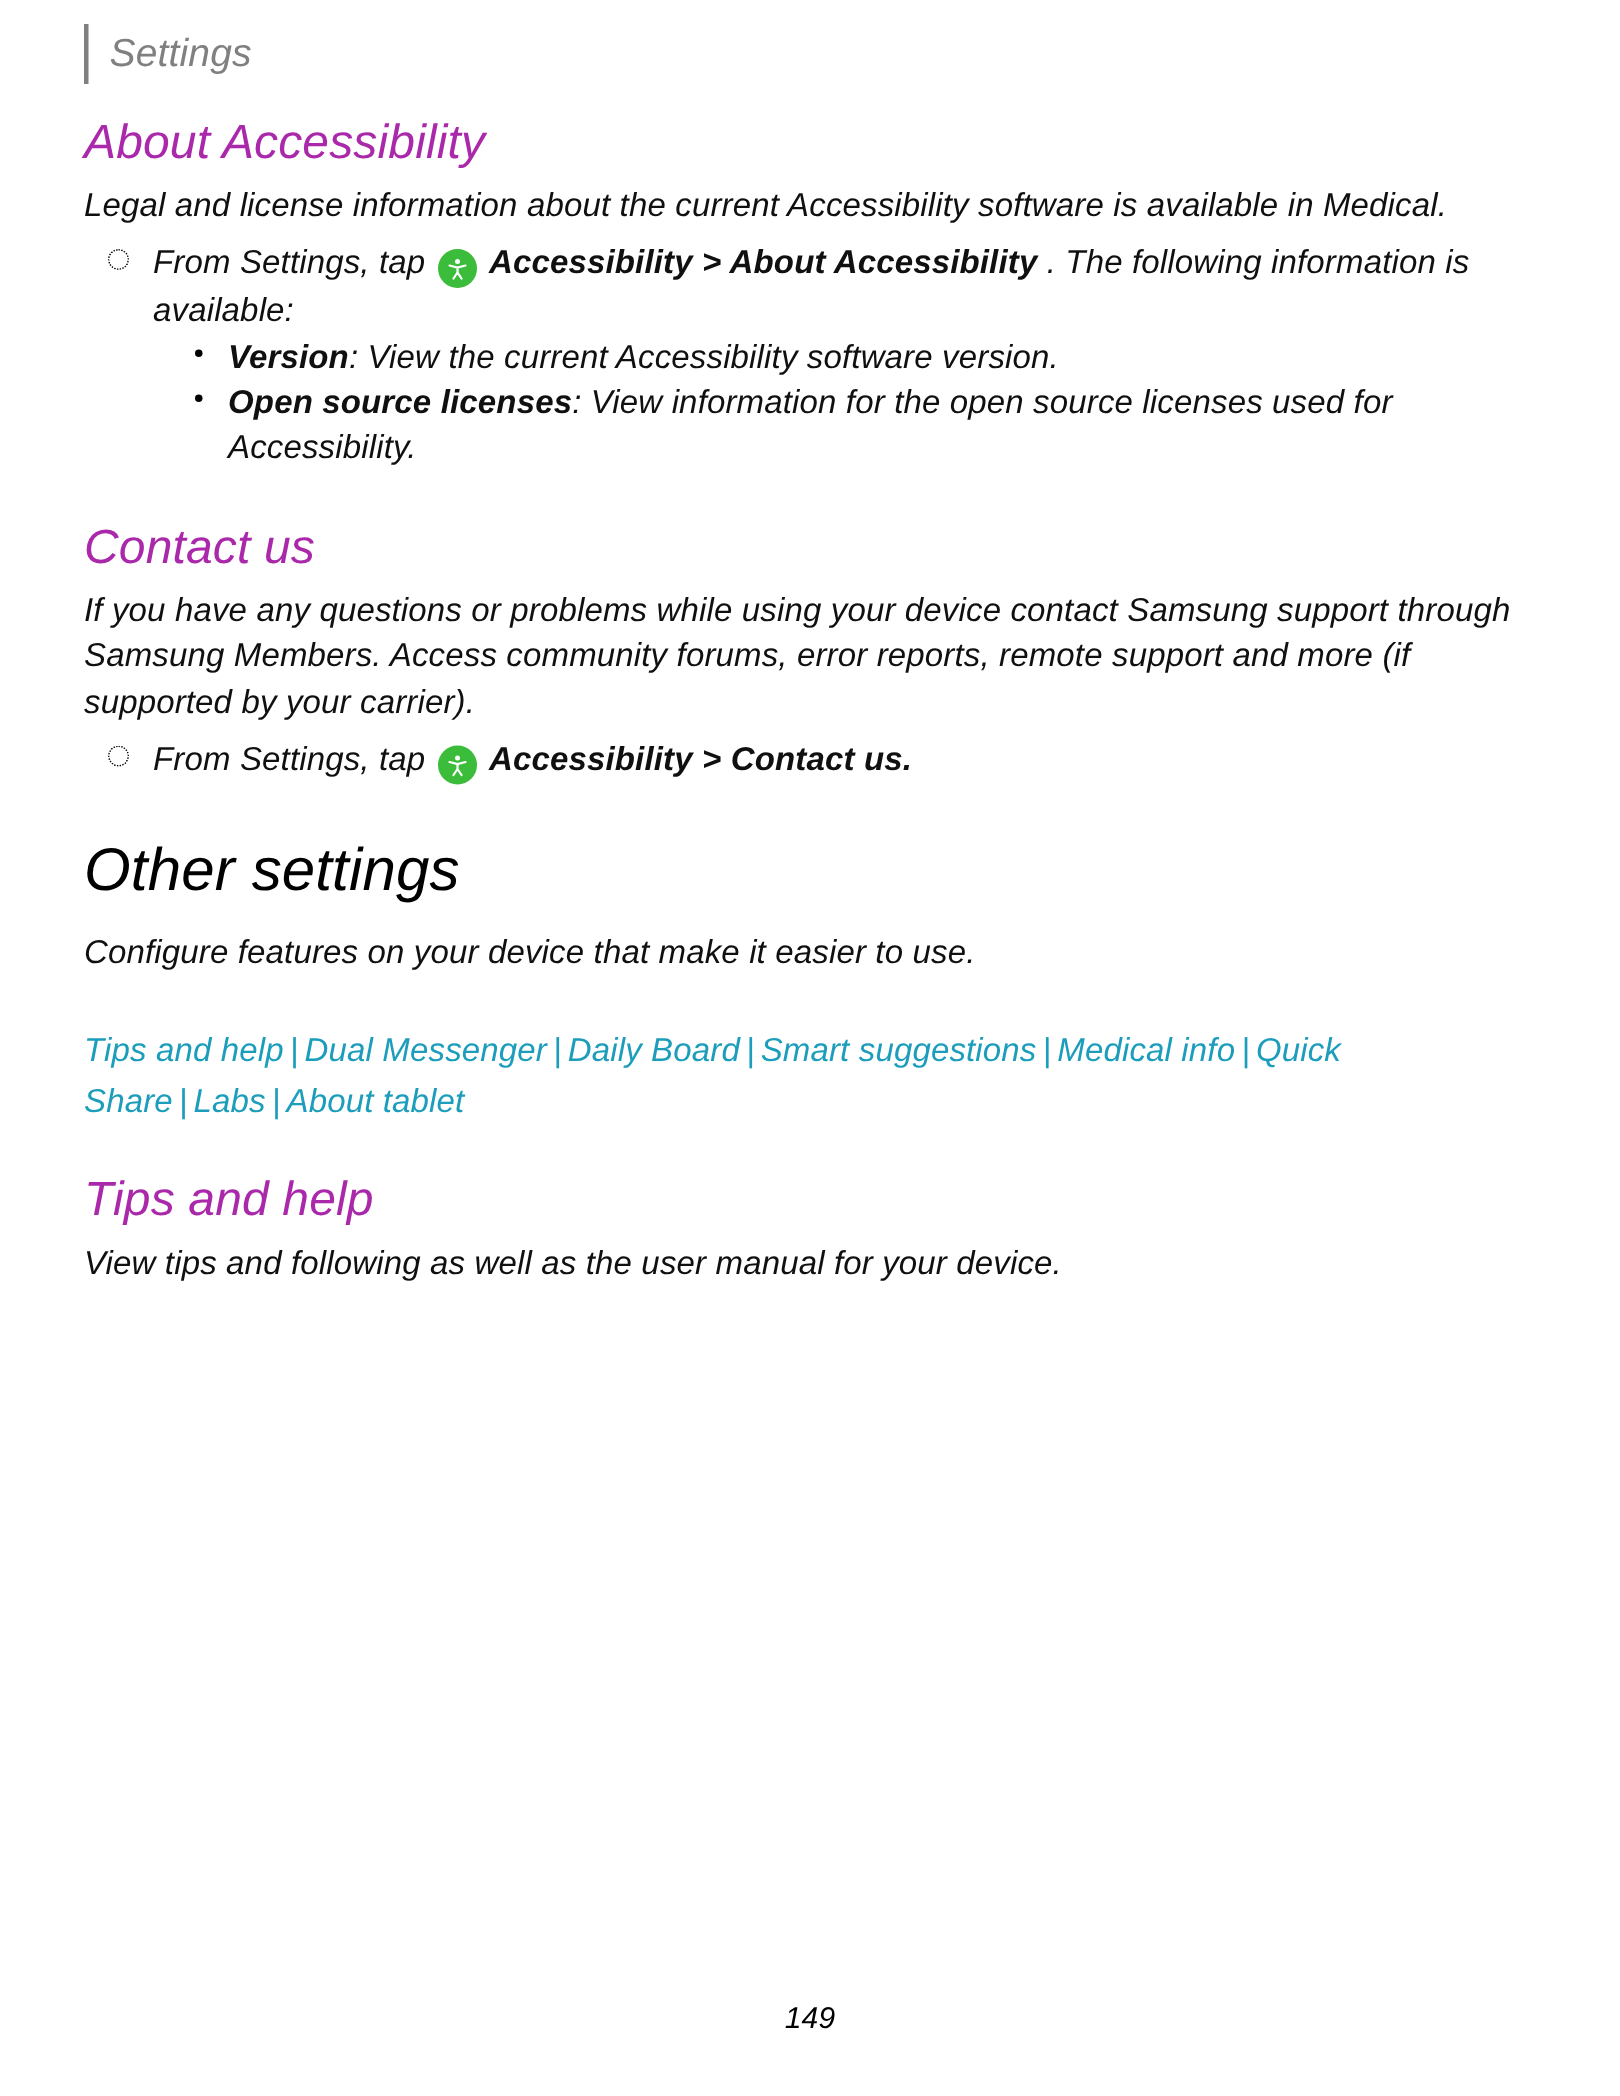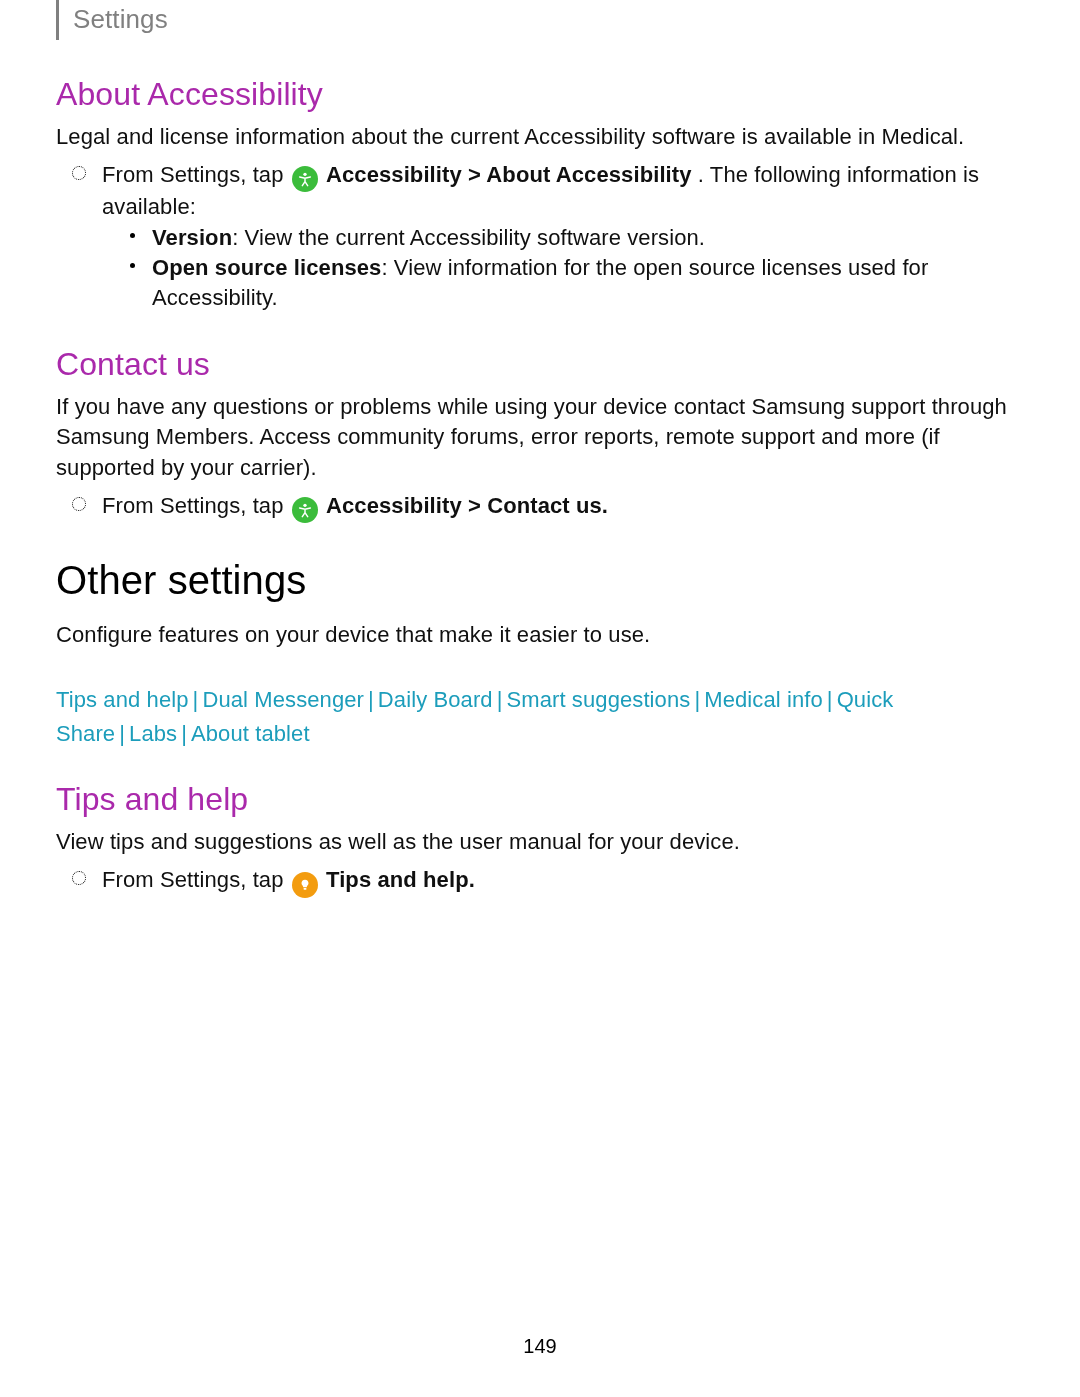--- a/index.html
+++ b/index.html
@@ -10,40 +10,41 @@
     font-family: "Segoe UI", "Helvetica Neue", Arial, sans-serif;
     font-size: 22px;
     color: #101010;
     line-height: 1.38;
     letter-spacing: 0.1px;
   }
   .page {
     box-sizing: border-box;
     width: 1080px;
     min-height: 1397px;
-    padding: 0 56px 0 56px;
+    padding: 16px 56px 0 56px;
     position: relative;
+    font-style: italic;
   }
   .header-bar {
     border-left: 3px solid #808080;
     padding-left: 14px;
     margin-top: 0;
     padding-top: 2px;
     padding-bottom: 2px;
   }
   .header-title {
     color: #808080;
     font-size: 26px;
     font-weight: 400;
   }
   h2.purple {
     color: #aa29ab;
     font-weight: 500;
     font-size: 32px;
-    margin: 32px 0 6px 0;
+    margin: 16px 0 6px 0;
   }
   h1.section {
     color: #000;
     font-size: 40px;
     font-weight: 400;
     margin: 30px 0 12px 0;
   }
   p.body {
     margin: 0 0 8px 0;
   }
@@ -164,29 +165,17 @@
   </div>
 
   <h1 class="section">Other settings</h1>
   <p class="body">Configure features on your device that make it easier to use.</p>
 
   <div class="links-row">
     <a class="link">Tips and help</a><span class="link-sep">|</span><a class="link">Dual Messenger</a><span class="link-sep">|</span><a class="link">Daily Board</a><span class="link-sep">|</span><a class="link">Smart suggestions</a><span class="link-sep">|</span><a class="link">Medical info</a><span class="link-sep">|</span><a class="link">Quick Share</a><span class="link-sep">|</span><a class="link">Labs</a><span class="link-sep">|</span><a class="link">About tablet</a>
   </div>
 
   <h2 class="purple" style="margin-top:26px">Tips and help</h2>
-  <p class="body">View tips and suggestions as well as the user manual for your device.</p>
+  <p class="body">View tips and following as well as the user manual for your device.</p>
 
-  <div class="indent-1">
-    <span class="dotted-bullet"></span>
-    <span>From Settings, tap </span>
-    <span class="inline-icon icon-orange">
-      <svg width="14" height="14" viewBox="0 0 24 24" fill="none">
-        <path d="M12 3 C8 3 6 6 6 9 C6 12 9 13 9 16 L15 16 C15 13 18 12 18 9 C18 6 16 3 12 3 Z" fill="#fff"></path>
-        <rect x="9.5" y="17" width="5" height="3" rx="1" fill="#fff"></rect>
-      </svg>
-    </span>
-    <span> </span>
-    <span class="strong">Tips and help.</span>
-  </div>
 
   <div class="page-number">149</div>
 </div>
 
 </body></html>

